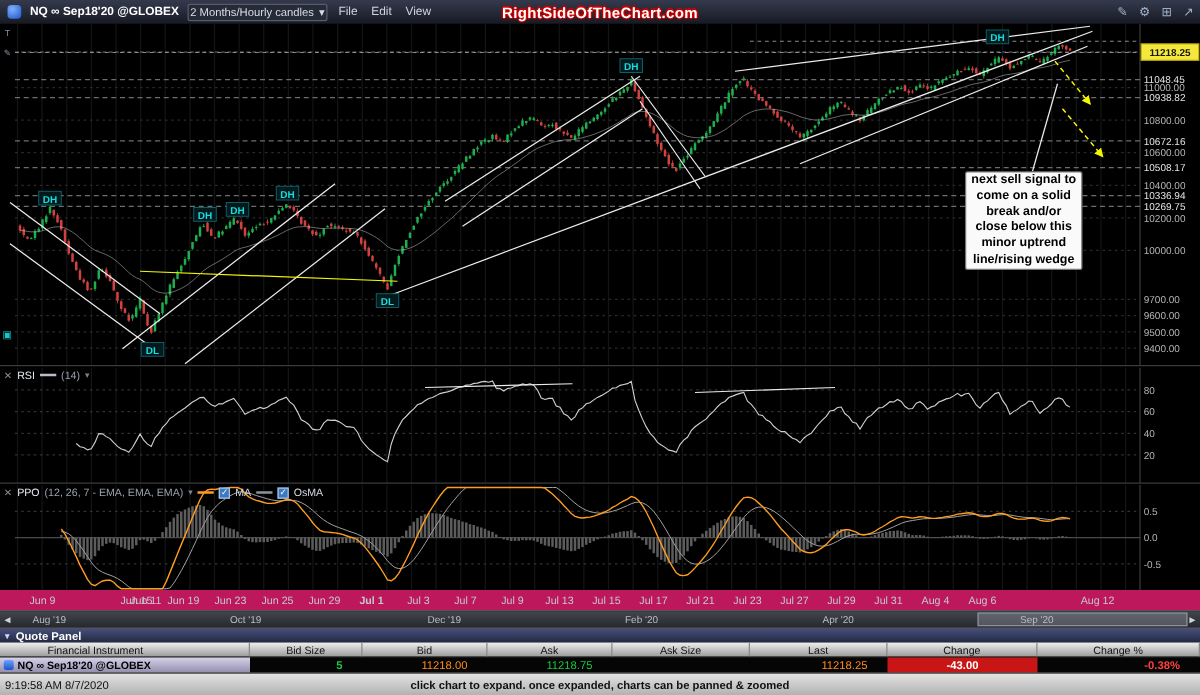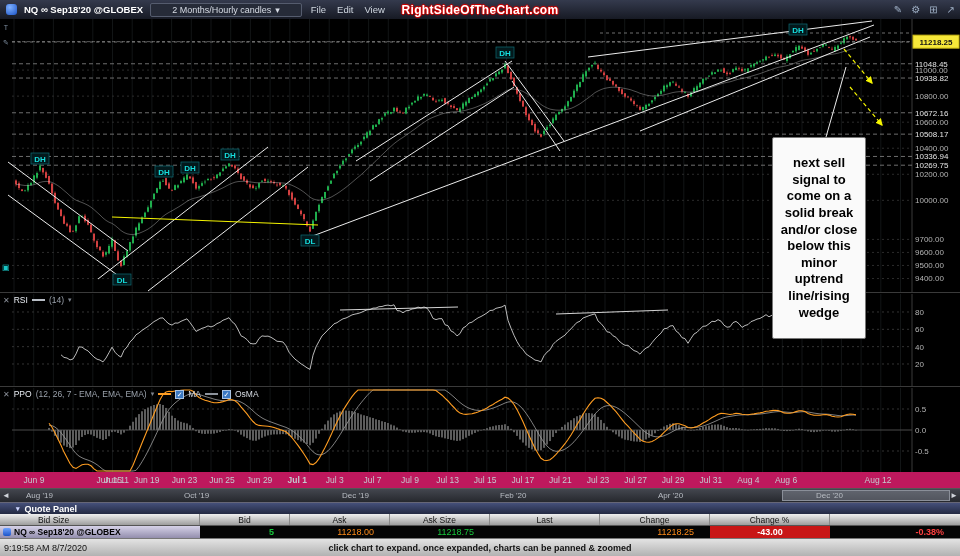--- a/index.html
+++ b/index.html
@@ -4,32 +4,32 @@
 <style>
   *{margin:0;padding:0;box-sizing:border-box}
   html,body{width:960px;height:556px;background:#000;font-family:"Liberation Sans",sans-serif;overflow:hidden}
   #app{position:absolute;top:0;left:0;width:960px;height:556px;background:#000}
   svg text{font-family:"Liberation Sans",sans-serif}
 
   
   #titlebar{position:absolute;top:0;left:0;width:960px;height:19px;background:linear-gradient(#343a4d,#171a24);display:flex;align-items:center;gap:7px;padding:0 6px;color:#dde3ea;z-index:10}
   .app-icon{width:11px;height:11px;border-radius:3px;background:radial-gradient(circle at 35% 30%,#7fb1ff,#1c54c8);flex:0 0 auto}
   .tb-instr{font-weight:bold;color:#fff;font-size:9.5px;white-space:nowrap}
-  .tf-btn{display:flex;align-items:center;gap:4px;background:#262b38;border:1px solid #555c6e;color:#d7dce5;font-size:9px;height:14px;padding:0 21px;border-radius:2px;font-family:"Liberation Sans",sans-serif}
+  .tf-btn{display:flex;align-items:center;gap:4px;background:#262b38;border:1px solid #555c6e;color:#d7dce5;font-size:9px;height:14px;padding:0 1px;border-radius:2px;font-family:"Liberation Sans",sans-serif}
   .tb-menu{color:#cfd6df;font-size:9.5px;padding:0 2px}
   .site-title{position:absolute;left:0;right:0;text-align:center;font-weight:bold;font-size:12px;color:#fff;letter-spacing:.3px;pointer-events:none;
     text-shadow:-1px 0 0 #c00,1px 0 0 #c00,0 -1px 0 #c00,0 1px 0 #c00,0 0 3px #c00}
   .tb-icons{position:absolute;right:5px;top:0;height:19px;display:flex;align-items:center;gap:9px;color:#9fb0c6;font-size:10px}
 
   
   #price-panel{position:absolute;top:19px;left:0;width:960px;height:273px}
   #price-svg{position:absolute;top:0;left:0}
   .left-tools{position:absolute;left:0;top:5px;width:12px;display:flex;flex-direction:column;gap:8px;align-items:center;color:#7e8ea0;font-size:7px;z-index:4}
   .style-tool{position:absolute;left:2px;top:244px;color:#18c5c5;font-size:8px;z-index:4}
-  #annotation-box{position:absolute;left:772px;top:118px;width:94px;background:#fafafa;border:1px solid #777;border-radius:2px;color:#000;font-size:13px;font-weight:bold;text-align:center;line-height:1.28;padding:17px 3px;z-index:6}
+  #annotation-box{position:absolute;left:772px;top:118px;width:94px;background:#fafafa;border:1px solid #777;border-radius:2px;color:#000;font-size:10px;font-weight:bold;text-align:center;line-height:1.28;padding:0 3px;z-index:6}
 
   
   #rsi-panel{position:absolute;top:292px;left:0;width:960px;height:94px;border-top:1px solid #3a3a3a}
   #rsi-svg{position:absolute;top:1px;left:0}
   #ppo-panel{position:absolute;top:386px;left:0;width:960px;height:86px;border-top:1px solid #3a3a3a}
   #ppo-svg{position:absolute;top:1px;left:0}
   .panel-header{position:absolute;top:2px;left:3px;display:flex;align-items:center;gap:4px;font-size:8.5px;color:#c9ced6;z-index:5}
   .ph-close{color:#8a8f98;font-size:8px}
   .ph-label{color:#e8ecf2;font-weight:normal}
   .ph-params{color:#9aa1ab}
@@ -45,21 +45,21 @@
   #xaxis span{position:absolute;top:3px;transform:translateX(-50%);color:#c4c9cf;font-size:8.5px;white-space:nowrap}
 
   
   #scrollband{position:absolute;top:488px;left:0;width:960px;height:14px;background:linear-gradient(#43464e,#26282e);border-top:1px solid #555}
   #scrollband .sb-label{position:absolute;top:2px;color:#b9bdc4;font-size:8px;white-space:nowrap}
   #sb-thumb{position:absolute;left:782px;top:1px;width:168px;height:11px;background:rgba(150,156,168,.38);border:1px solid #8a8f99}
   .sb-arrow{position:absolute;top:2px;color:#cfd3da;font-size:8px}
   #sb-left{left:2px}#sb-right{right:2px}
 
   
-  #qp-title{position:absolute;top:502px;left:0;width:960px;height:12px;background:linear-gradient(#45507a,#232942);color:#fff;font-size:9px;font-weight:bold;display:flex;align-items:center;gap:5px;padding:0 16px;border-top:1px solid #667}
+  #qp-title{position:absolute;top:502px;left:0;width:960px;height:12px;background:linear-gradient(#45507a,#232942);color:#fff;font-size:9px;font-weight:bold;display:flex;align-items:center;gap:5px;padding:0 4px;border-top:1px solid #667}
   #qp-title .ph-caret{color:#cfd6ff}
   #qp-header{position:absolute;top:514px;left:0;width:960px;height:12px;display:flex;background:linear-gradient(#efefef,#9d9d9d);border-bottom:1px solid #555}
   #qp-header .qc{font-size:8.5px;color:#111;display:flex;align-items:center;justify-content:center;border-right:1px solid #8a8a8a}
   #qp-header .qc:first-child{justify-content:flex-start;padding-left:38px}
   #qp-row{position:absolute;top:526px;left:0;width:960px;height:12px;display:flex;background:#050505;font-size:9px}
   .qc:nth-child(1){width:200px}.qc:nth-child(2){width:90px}.qc:nth-child(3){width:100px}.qc:nth-child(4){width:100px}
   .qc:nth-child(5){width:110px}.qc:nth-child(6){width:110px}.qc:nth-child(7){width:120px}.qc:nth-child(8){width:130px}
   #qp-row .qc{height:100%;display:flex;align-items:center;justify-content:flex-end;padding-right:16px}
   #qp-row .qc.instr{justify-content:flex-start;padding:0 3px;background:linear-gradient(#d6d2e8,#938ead);color:#000;font-weight:bold;gap:3px;font-size:8.5px}
   .row-icon{width:8px;height:8px;border-radius:2px;background:linear-gradient(#6ea0ff,#1c54c8);flex:0 0 auto}
@@ -1236,29 +1236,30 @@
 
   <div id="scrollband">
     <span class="sb-arrow" id="sb-left">◄</span>
     <div id="sb-thumb"></div>
     <span class="sb-arrow" id="sb-right">►</span>
   <span class="sb-label" style="left: 26px;">Aug '19</span>
       <span class="sb-label" style="left: 184px;">Oct '19</span>
       <span class="sb-label" style="left: 342px;">Dec '19</span>
       <span class="sb-label" style="left: 500px;">Feb '20</span>
       <span class="sb-label" style="left: 658px;">Apr '20</span>
-      <span class="sb-label" style="left: 816px;">Dec '20</span>
+      <span class="sb-label" style="left: 816px;">Sep '20</span>
     </div>
 
   <div id="qp-title">
     <span class="ph-caret">▾</span>
     <span>Quote Panel</span>
   </div>
 
   <div id="qp-header">
+    <div class="qc">Financial Instrument</div>
     <div class="qc">Bid Size</div>
     <div class="qc">Bid</div>
     <div class="qc">Ask</div>
     <div class="qc">Ask Size</div>
     <div class="qc">Last</div>
     <div class="qc">Change</div>
     <div class="qc">Change %</div>
   </div>
 
   <div id="qp-row">

